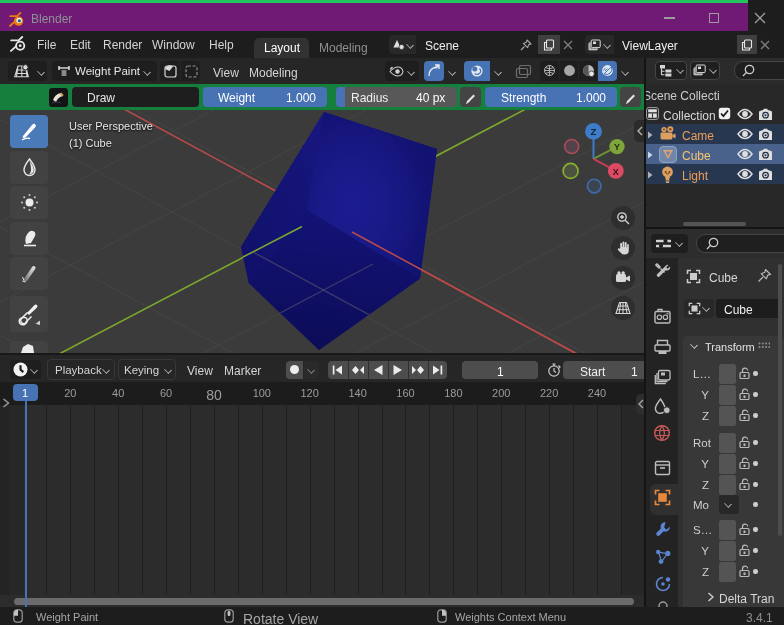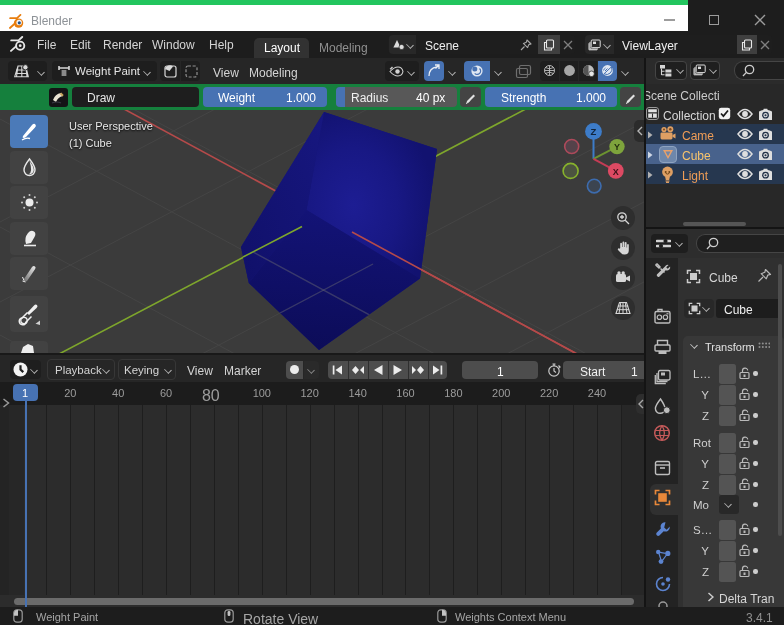--- a/index.html
+++ b/index.html
@@ -4,21 +4,21 @@
 *{margin:0;padding:0;box-sizing:border-box}
 html,body{width:784px;height:625px;overflow:hidden;background:#1d1d1d;font-family:"Liberation Sans",sans-serif;-webkit-font-smoothing:antialiased}
 .abs{position:absolute}
 .txt{position:absolute;white-space:nowrap;color:#d4d4d4;font-size:12px;line-height:1}
 .chev{position:absolute;width:6px;height:6px;border-right:1.6px solid #b8b8b8;border-bottom:1.6px solid #b8b8b8;transform:rotate(45deg) scale(1,.82)}
 .fld{position:absolute;background:#1e1e1e;border-radius:4px}
 .btn{position:absolute;background:#1e1e1e;border-radius:4px}
 </style></head>
 <body>
 
-<div class="abs" style="left:0;top:0;width:688px;height:31px;background:#ffffff;border-top:5px solid #22c55e">
+<div class="abs" style="left:0;top:0;width:748px;height:31px;background:#701a75;border-top:3px solid #22c55e">
   <svg class="abs" style="left:9px;top:9px" width="15" height="15" viewBox="0 0 16 16">
     <path d="M1.2 4.4 h7.3 M12.2 1 L8.3 4.6 M6 10.4 L1 14.9" stroke="#e87d0d" stroke-width="1.9" fill="none" stroke-linecap="round"></path>
     <circle cx="10.2" cy="9.7" r="5" fill="#e87d0d"></circle>
     <circle cx="10.8" cy="9" r="2.9" fill="#f4f4f4"></circle>
     <circle cx="11" cy="9.4" r="1.7" fill="#25548c"></circle>
   </svg>
   <div class="txt" style="left:31px;top:10px;color:#8d9297;font-size:12px">Blender</div>
   <div class="abs" style="left:664px;top:14px;width:11px;height:1.5px;background:#9c9c9c"></div>
   <div class="abs" style="left:709px;top:10px;width:10px;height:10px;border:1.4px solid #9c9c9c"></div>
   <svg class="abs" style="left:754px;top:9px" width="12" height="12">
@@ -404,21 +404,21 @@
 
 <div class="abs" style="left:0;top:382px;width:645px;height:23px;background:#1c1c1c"></div>
 <div class="abs" style="left:0;top:405px;width:645px;height:190px;background:#2c2c2c"></div>
 <div class="abs" style="left:0;top:405px;width:24px;height:190px;background:rgba(18,18,18,0.16)"></div>
 <div class="abs" style="left:0;top:405px;width:9px;height:202px;background:#242424"></div>
 <div class="abs" style="left:622px;top:405px;width:23px;height:190px;background:rgba(18,18,18,0.16)"></div>
 <div class="abs" style="left:0;top:382px;width:645px;height:213px;overflow:hidden" id="tlgrid">
     <div class="txt" style="left:58.3px;top:6px;width:24px;text-align:center;color:#9c9c9c;font-size:11px">20</div>
     <div class="txt" style="left:106.18px;top:6px;width:24px;text-align:center;color:#9c9c9c;font-size:11px">40</div>
     <div class="txt" style="left:154.06px;top:6px;width:24px;text-align:center;color:#9c9c9c;font-size:11px">60</div>
-    <div class="txt" style="left:201.94px;top:6px;width:24px;color:#9c9c9c;font-size:16px">80</div>
+    <div class="txt" style="left:201.94px;top:6px;width:24px;text-align:center;color:#9c9c9c;font-size:14px">80</div>
     <div class="txt" style="left:249.82px;top:6px;width:24px;text-align:center;color:#9c9c9c;font-size:11px">100</div>
     <div class="txt" style="left:297.7px;top:6px;width:24px;text-align:center;color:#9c9c9c;font-size:11px">120</div>
     <div class="txt" style="left:345.58000000000004px;top:6px;width:24px;text-align:center;color:#9c9c9c;font-size:11px">140</div>
     <div class="txt" style="left:393.46000000000004px;top:6px;width:24px;text-align:center;color:#9c9c9c;font-size:11px">160</div>
     <div class="txt" style="left:441.34000000000003px;top:6px;width:24px;text-align:center;color:#9c9c9c;font-size:11px">180</div>
     <div class="txt" style="left:489.22px;top:6px;width:24px;text-align:center;color:#9c9c9c;font-size:11px">200</div>
     <div class="txt" style="left:537.1px;top:6px;width:24px;text-align:center;color:#9c9c9c;font-size:11px">220</div>
     <div class="txt" style="left:584.98px;top:6px;width:24px;text-align:center;color:#9c9c9c;font-size:11px">240</div>
     <div class="abs" style="left:46.36px;top:23px;width:1px;height:190px;background:#1e1e1e"></div>
     <div class="abs" style="left:70.3px;top:23px;width:1px;height:190px;background:#1e1e1e"></div>

